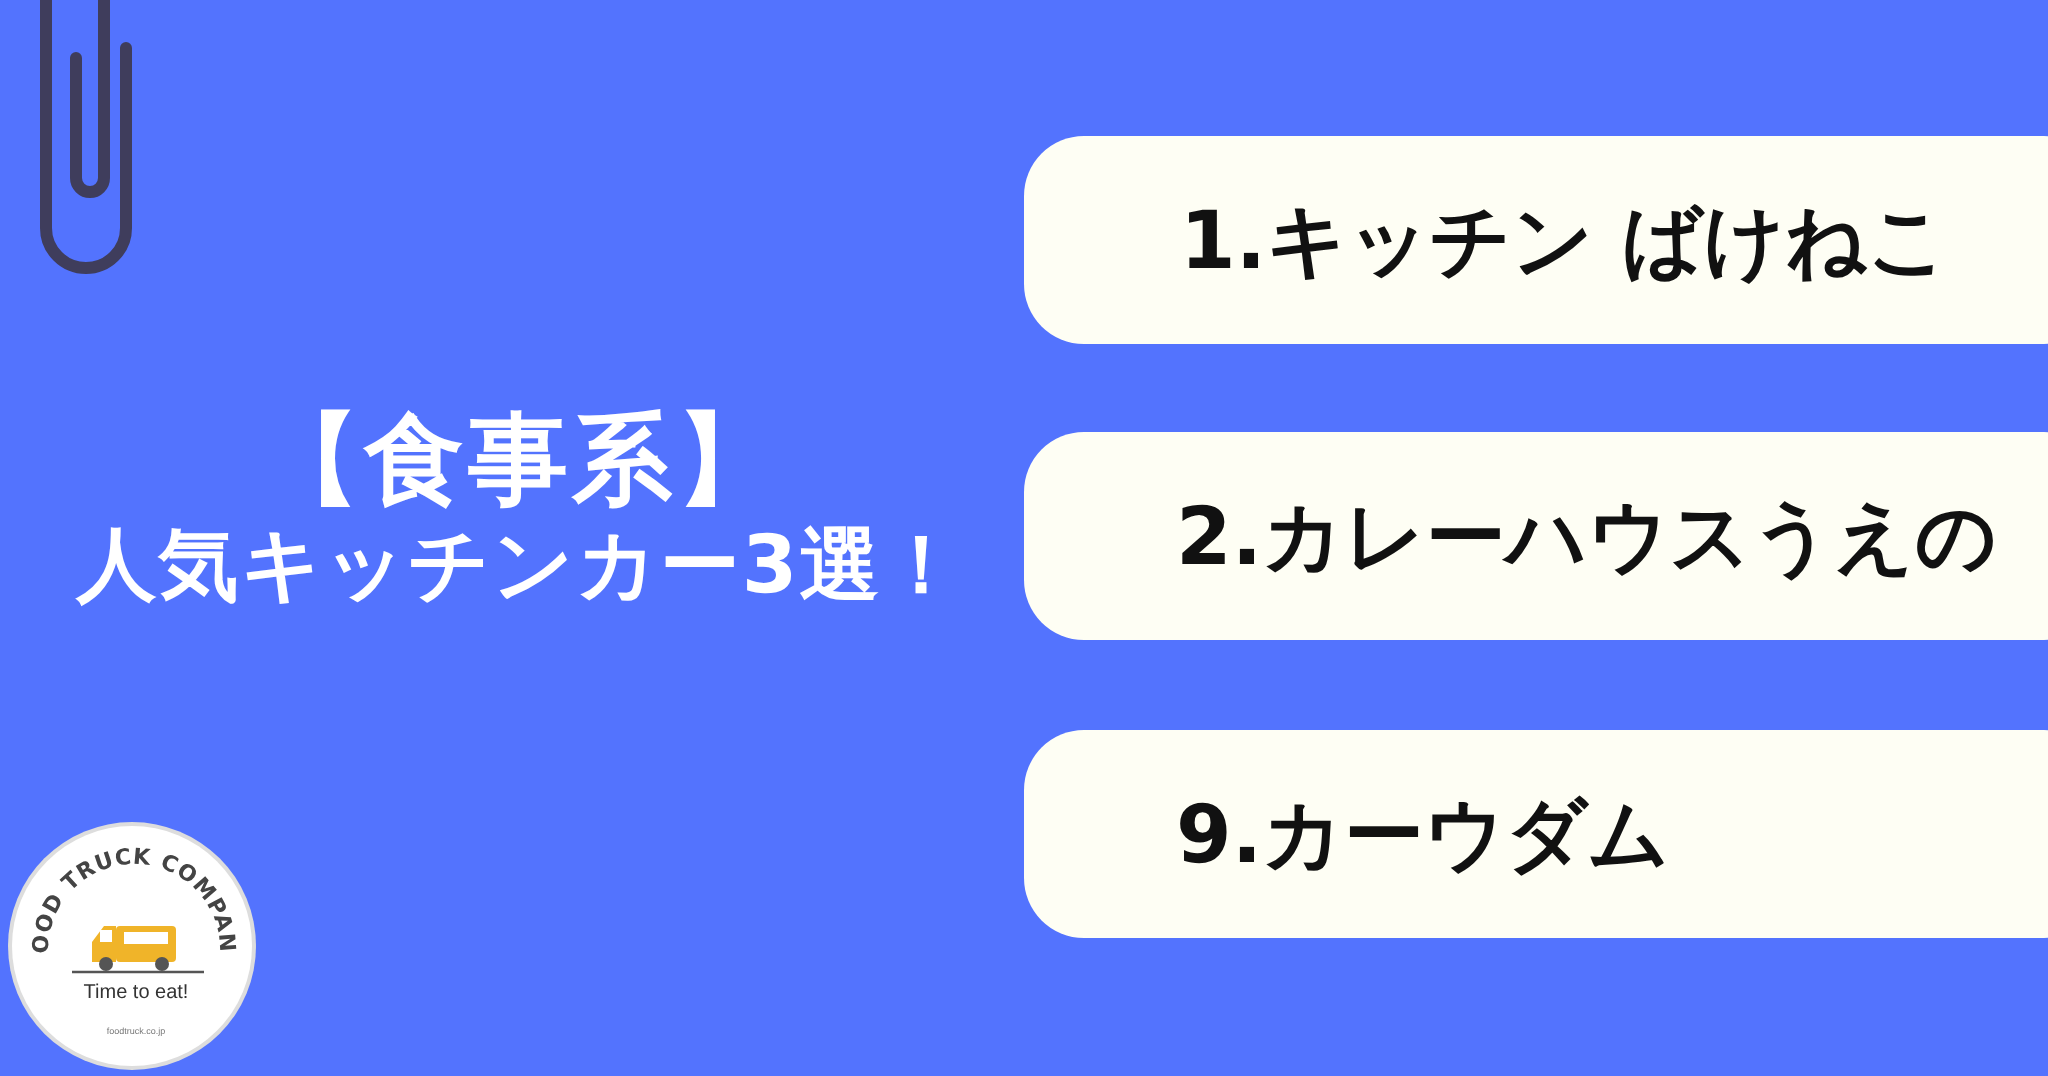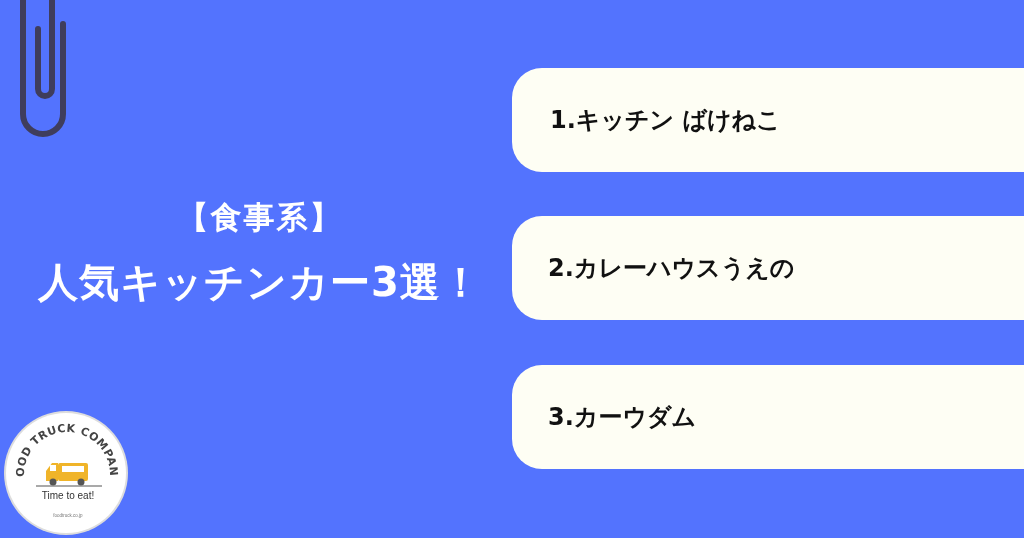--- a/index.html
+++ b/index.html
@@ -1,24 +1,24 @@
 <!DOCTYPE html>
 <html><head>
 <meta charset="utf-8">
 <style>
   html, body { margin:0; padding:0; }
   body { width:1024px; height:538px; overflow:hidden; background:#5373fe; position:relative;
          font-family:"DejaVu Sans", "Liberation Sans", sans-serif; }
   .clip { position:absolute; left:18px; top:-6px; width:60px; height:150px; }
   .headline { position:absolute; left:0; width:520px; text-align:center; color:#ffffff; font-weight:bold; }
-  .h1 { top:197px; font-size:31px; letter-spacing:2px;font-family:Liberation Mono, monospace; }
+  .h1 { top:197px; font-size:50px; letter-spacing:2px;font-family:Liberation Mono, monospace; }
   .h2 { top:255px; font-size:40px; letter-spacing:1px; white-space:nowrap;text-align:center; }
   .card { position:absolute; left:512px; width:540px; height:104px; background:#fefef4;
           border-radius:30px; box-sizing:border-box; display:flex; align-items:center; }
-  .card span { color:#111111; font-weight:bold; font-size:24px; white-space:nowrap; }
+  .card span { color:#111111; font-weight:bold; font-size:40px; white-space:nowrap;margin-left:40px; }
   .c1 { top:68px; } .c1 span { padding-left:38px; }
   .c2 { top:216px; } .c2 span { padding-left:36px;text-align:center; }
   .c3 { top:365px; } .c3 span { padding-left:36px; }
   .logo { position:absolute; left:6px; top:413px; width:120px; height:120px; border-radius:50%;
           background:#ffffff; box-shadow:0 0 0 2px #dddddd; }
   .logo svg { position:absolute; left:0; top:0; }
 </style>
 </head>
 <body>
 
@@ -33,21 +33,21 @@
 <div class="headline h1">【食事系】</div>
 <div class="headline h2">人気キッチンカー3選！</div>
 
 <div class="card c1">
   <span>1.キッチン ばけねこ</span>
 </div>
 <div class="card c2">
   <span>2.カレーハウスうえの</span>
 </div>
 <div class="card c3">
-  <span>3.カーウダム</span>
+  <span>9.カーウダム</span>
 </div>
 
 <div class="logo">
   <svg width="120" height="120" viewBox="0 0 120 120">
     <defs>
       <path id="arc" d="M18 62 A42 42 0 0 1 104 62"></path>
     </defs>
     <text font-size="11" font-weight="bold" fill="#444" font-family="DejaVu Sans, sans-serif" letter-spacing="0.5">
       <textPath href="#arc" startOffset="50%" text-anchor="middle">FOOD TRUCK COMPANY</textPath>
     </text>

